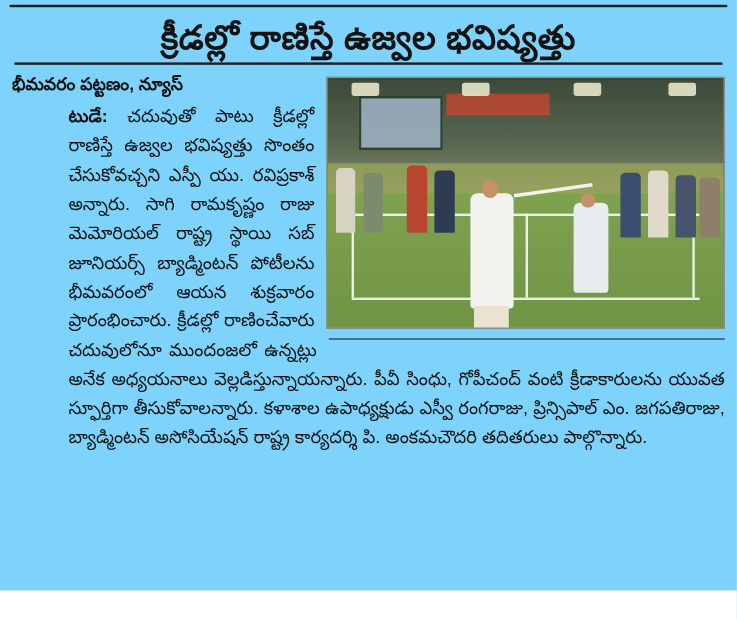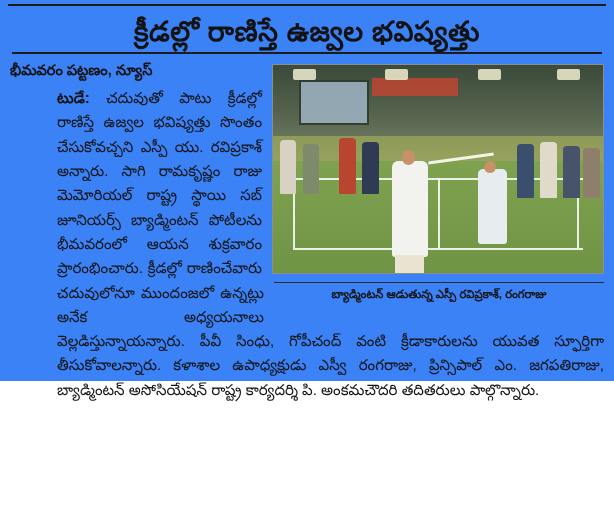--- a/index.html
+++ b/index.html
@@ -9,22 +9,22 @@
   body {
     width: 614px;
     height: 516px;
     background: #ffffff;
     font-family: "Liberation Sans", sans-serif;
     overflow: hidden;
   }
   .page {
     position: relative;
     width: 614px;
-    height: 381px;
-    background: #3b82f6;
+    height: 492px;
+    background: #7dd3fc;
     box-sizing: border-box;
     padding: 6px 10px 4px 10px;
   }
   .rule-top {
     position: absolute;
     left: 8px;
     right: 8px;
     top: 4px;
     height: 2px;
     background: #1c1c1c;
@@ -226,21 +226,20 @@
       <div class="ph-head" style="left:39%; bottom:52%; width:4%; height:7%;"></div>
 
       <div class="ph-player-blue"></div>
       <div class="ph-head" style="left:64%; bottom:48%; width:3.5%; height:6%;"></div>
 
       <div class="ph-racket"></div>
     </div>
 
     <div class="caption">
       <div class="caption-rule"></div>
-      <div style="padding-top:4px;">బ్యాడ్మింటన్ ఆడుతున్న ఎస్పీ రవిప్రకాశ్, రంగరాజు</div>
     </div>
 
     <div class="dateline">భీమవరం పట్టణం, న్యూస్</div>
 
     <div class="article">
       <span class="lead">టుడే:</span>
       <span>చదువుతో పాటు క్రీడల్లో రాణిస్తే ఉజ్వల భవిష్యత్తు సొంతం చేసుకోవచ్చని ఎస్పీ యు. రవిప్రకాశ్ అన్నారు. సాగి రామకృష్ణం రాజు మెమోరియల్ రాష్ట్ర స్థాయి సబ్ జూనియర్స్ బ్యాడ్మింటన్ పోటీలను భీమవరంలో ఆయన శుక్రవారం ప్రారంభించారు. క్రీడల్లో రాణించేవారు చదువులోనూ ముందంజలో ఉన్నట్లు అనేక అధ్యయనాలు వెల్లడిస్తున్నాయన్నారు. పీవీ సింధు, గోపీచంద్ వంటి క్రీడాకారులను యువత స్ఫూర్తిగా తీసుకోవాలన్నారు. కళాశాల ఉపాధ్యక్షుడు ఎస్వీ రంగరాజు, ప్రిన్సిపాల్ ఎం. జగపతిరాజు, బ్యాడ్మింటన్ అసోసియేషన్ రాష్ట్ర కార్యదర్శి పి. అంకమచౌదరి తదితరులు పాల్గొన్నారు.</span>
     </div>
 
   </div>

